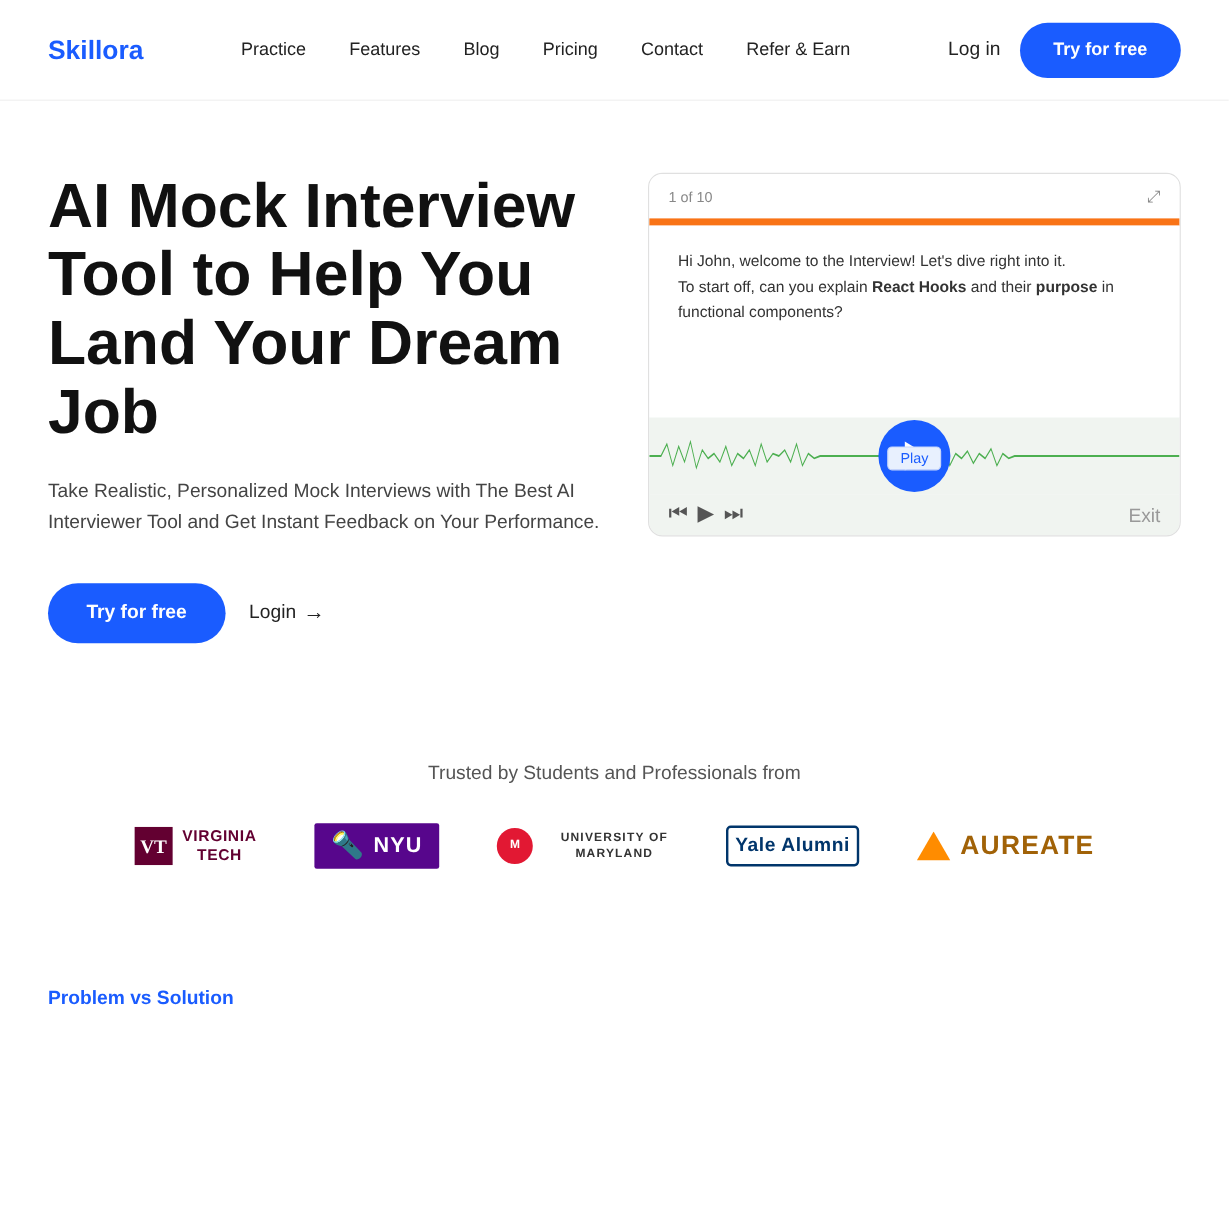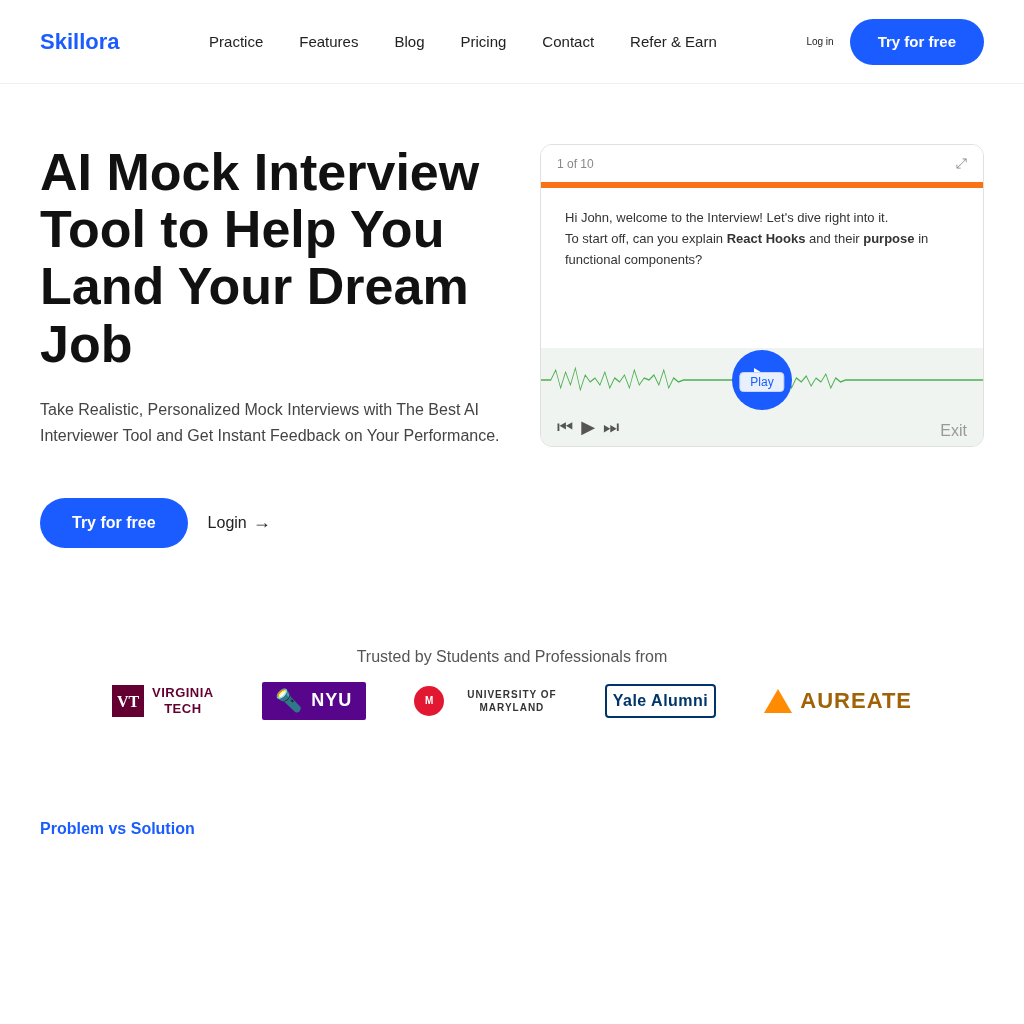--- a/index.html
+++ b/index.html
@@ -6,35 +6,35 @@
     body { font-family: -apple-system, BlinkMacSystemFont, 'Segoe UI', sans-serif; background: #fff; color: #111; }
 
     
     nav {
       display: flex; align-items: center; justify-content: space-between;
       padding: 0 40px; height: 84px; border-bottom: 1px solid #f0f0f0;
     }
     .nav-links { display: flex; align-items: center; gap: 36px; list-style: none; }
     .nav-links li a { text-decoration: none; color: #222; font-size: 15px; font-weight: 500; }
     .nav-right { display: flex; align-items: center; gap: 16px; }
-    .nav-login { font-size: 10px; font-weight: 500; color: #222; text-decoration: none; }
+    .nav-login { font-size: 16px; font-weight: 500; color: #222; text-decoration: none; }
     .nav-cta {
       background: #1a5cff; color: #fff; border: none; border-radius: 50px;
       padding: 14px 28px; font-size: 15px; font-weight: 600; cursor: pointer;
       line-height: 1.2;
     }
 
     
     .hero {
       display: flex; align-items: flex-start; justify-content: space-between;
       padding: 60px 40px 40px 40px; gap: 40px;
     }
     .hero-left { flex: 0 0 460px; max-width: 460px; }
     .hero-title { font-size: 52px; font-weight: 800; line-height: 1.1; color: #111; margin-bottom: 24px; }
-    .hero-desc { font-size: 16px; color: #444; line-height: 1.65; margin-bottom: 48px; }
+    .hero-desc { font-size: 16px; color: #444; line-height: 1.65; margin-bottom: 36px; }
     .hero-actions { display: flex; align-items: center; gap: 20px; }
     .btn-primary {
       background: #1a5cff; color: #fff; border: none; border-radius: 50px;
       padding: 16px 32px; font-size: 16px; font-weight: 600; cursor: pointer;
     }
     .btn-login {
       background: none; border: none; font-size: 16px; font-weight: 500;
       color: #222; cursor: pointer; display: flex; align-items: center; gap: 6px;
     }
     .btn-login-arrow { font-size: 18px; }
@@ -76,21 +76,21 @@
       padding: 2px 10px; font-size: 12px; color: #1a5cff; font-weight: 500;
     }
     .video-controls {
       background: #f0f4f0; padding: 4px 16px 8px; display: flex; align-items: center; gap: 8px;
     }
     .ctrl-btn { font-size: 18px; cursor: pointer; color: #555; }
     .video-exit-label { position: absolute; bottom: 6px; right: 16px; font-size: 16px; color: #999; }
 
     
     .trusted-section { text-align: center; padding: 60px 40px 40px; }
-    .trusted-text { font-size: 16px; color: #555; margin-bottom: 16px; }
+    .trusted-text { font-size: 16px; color: #555; margin-bottom: 32px; }
     .logos-row { display: flex; align-items: center; justify-content: center; gap: 48px; flex-wrap: wrap; }
     .logo-item { display: flex; align-items: center; gap: 8px; }
 
     
     .vt-logo { display: flex; align-items: flex-end; gap: 8px; }
     .vt-emblem { width: 32px; height: 32px; }
     .vt-text { font-size: 13px; font-weight: 700; color: #630031; letter-spacing: 0.5px; line-height: 1.2; }
 
     
     .nyu-logo { background: #57068c; display: flex; align-items: center; gap: 8px; padding: 6px 14px; border-radius: 2px; }

